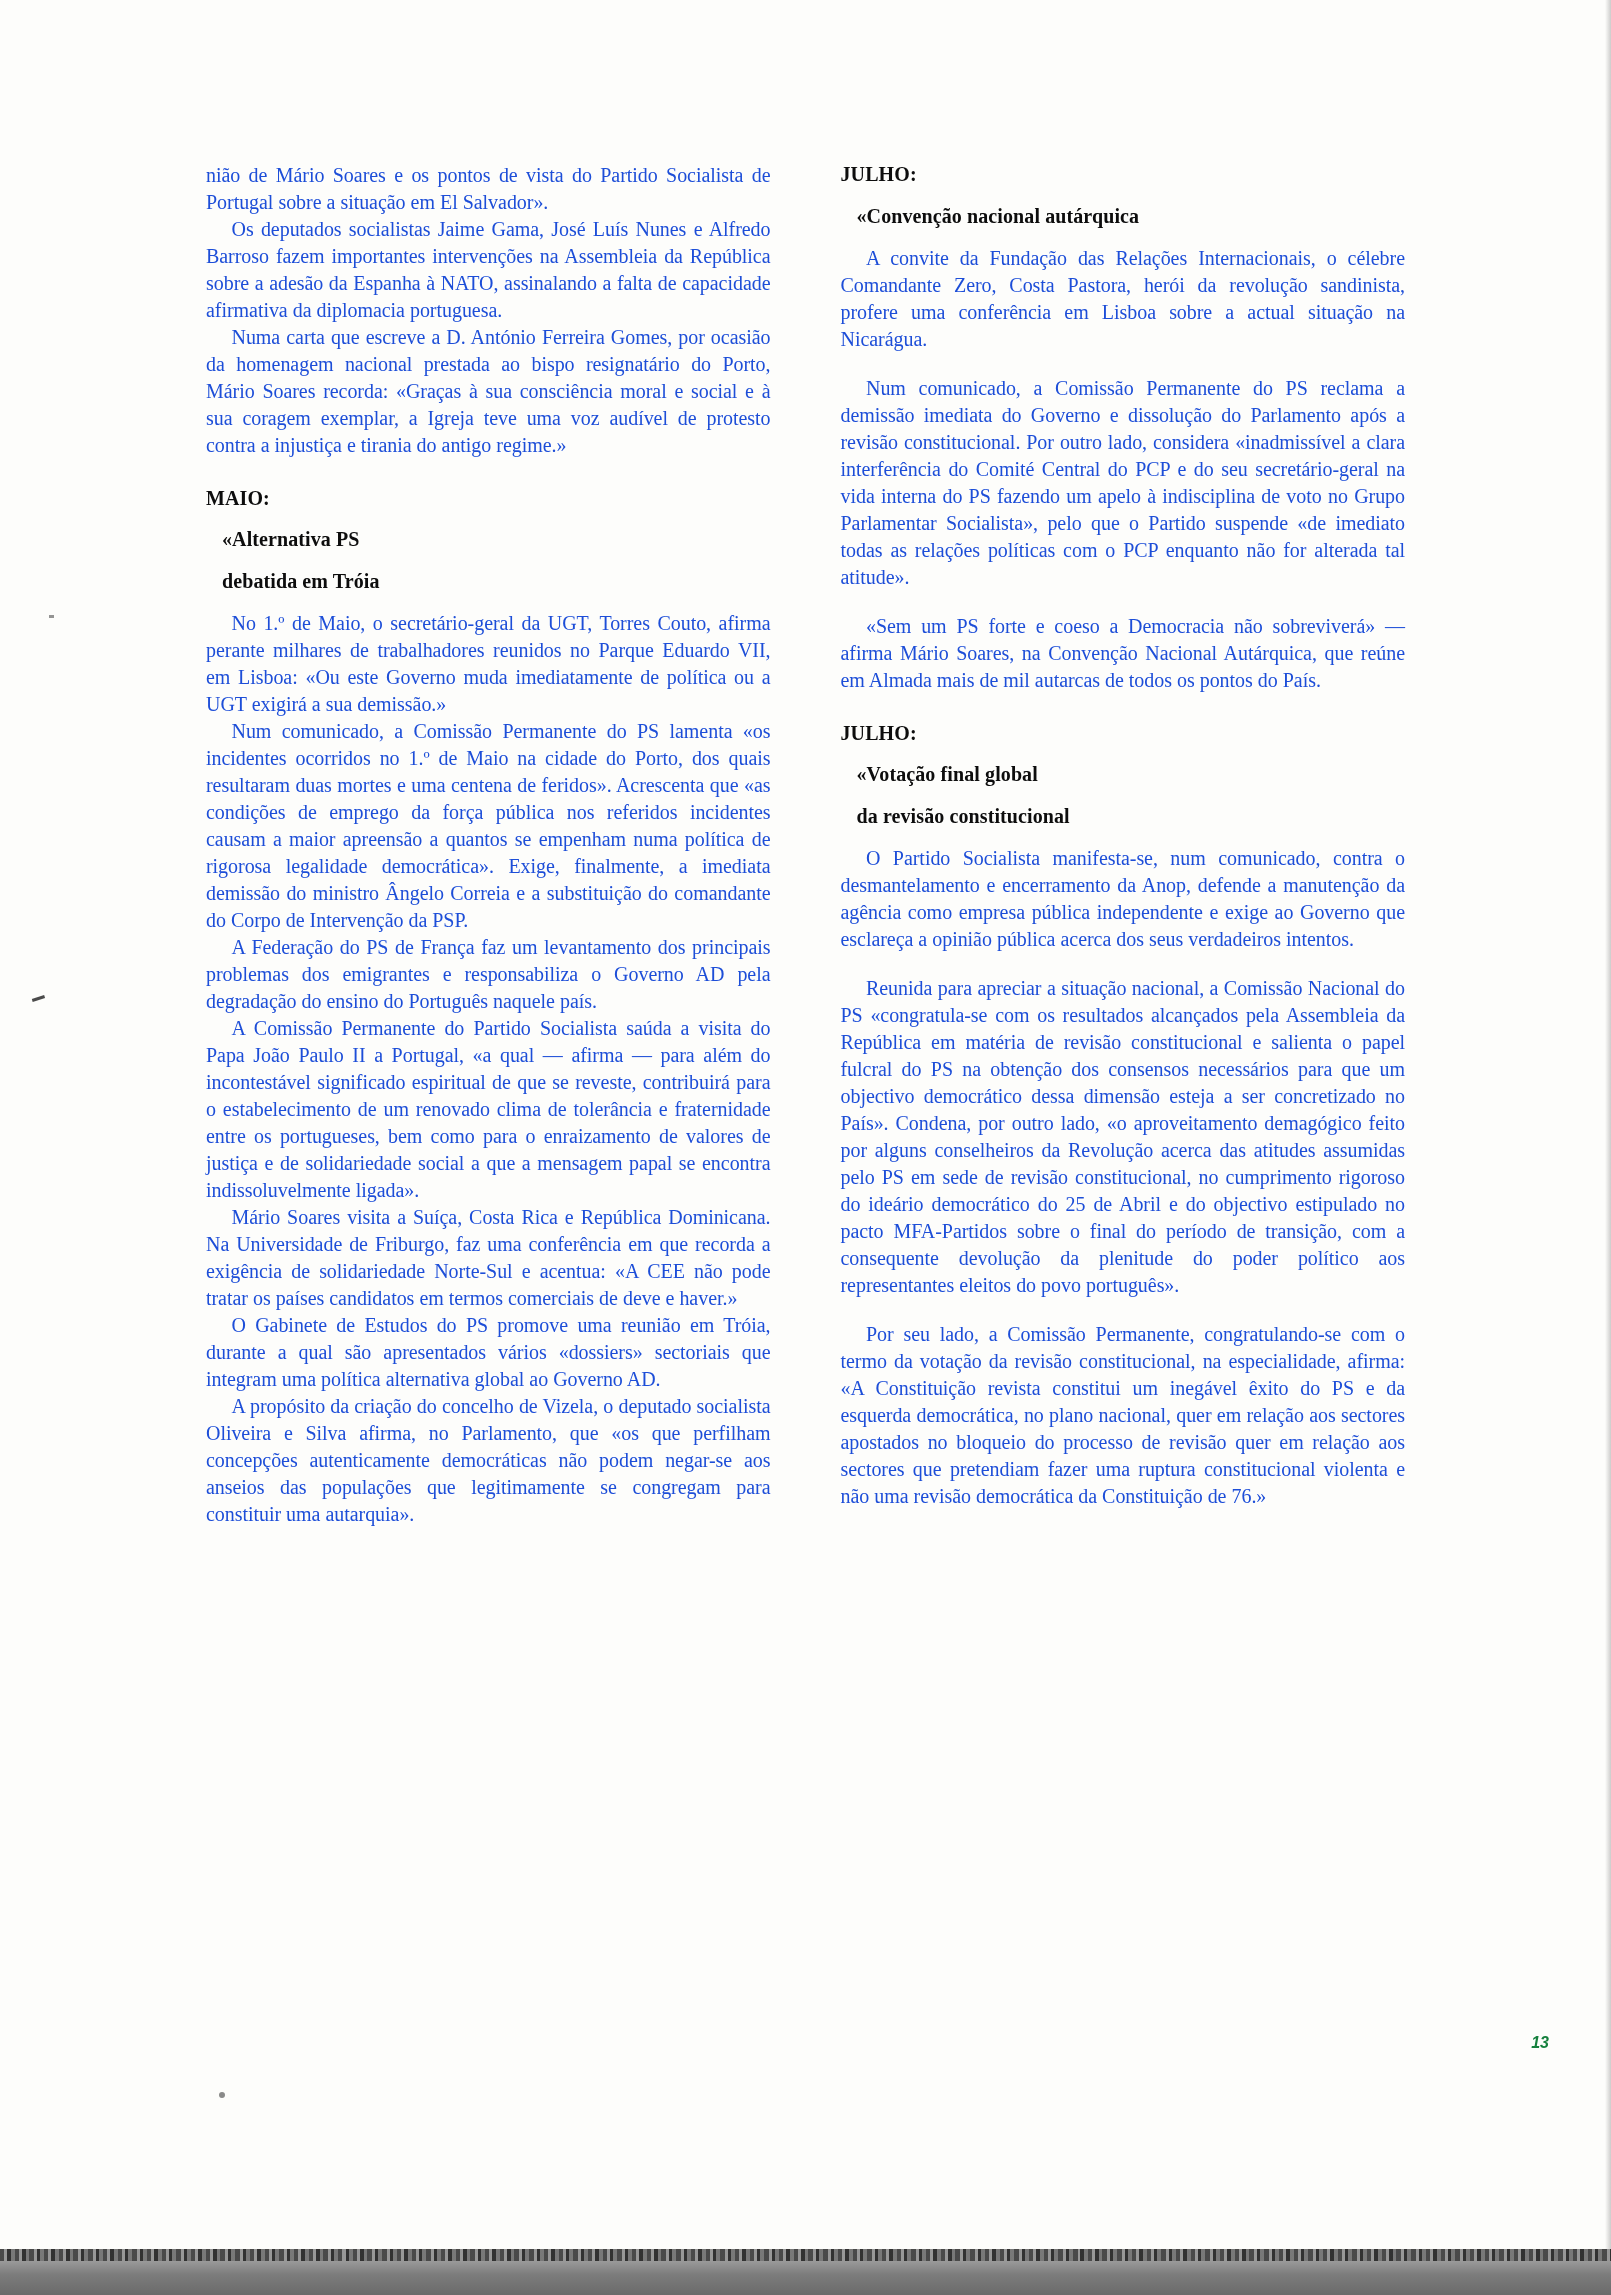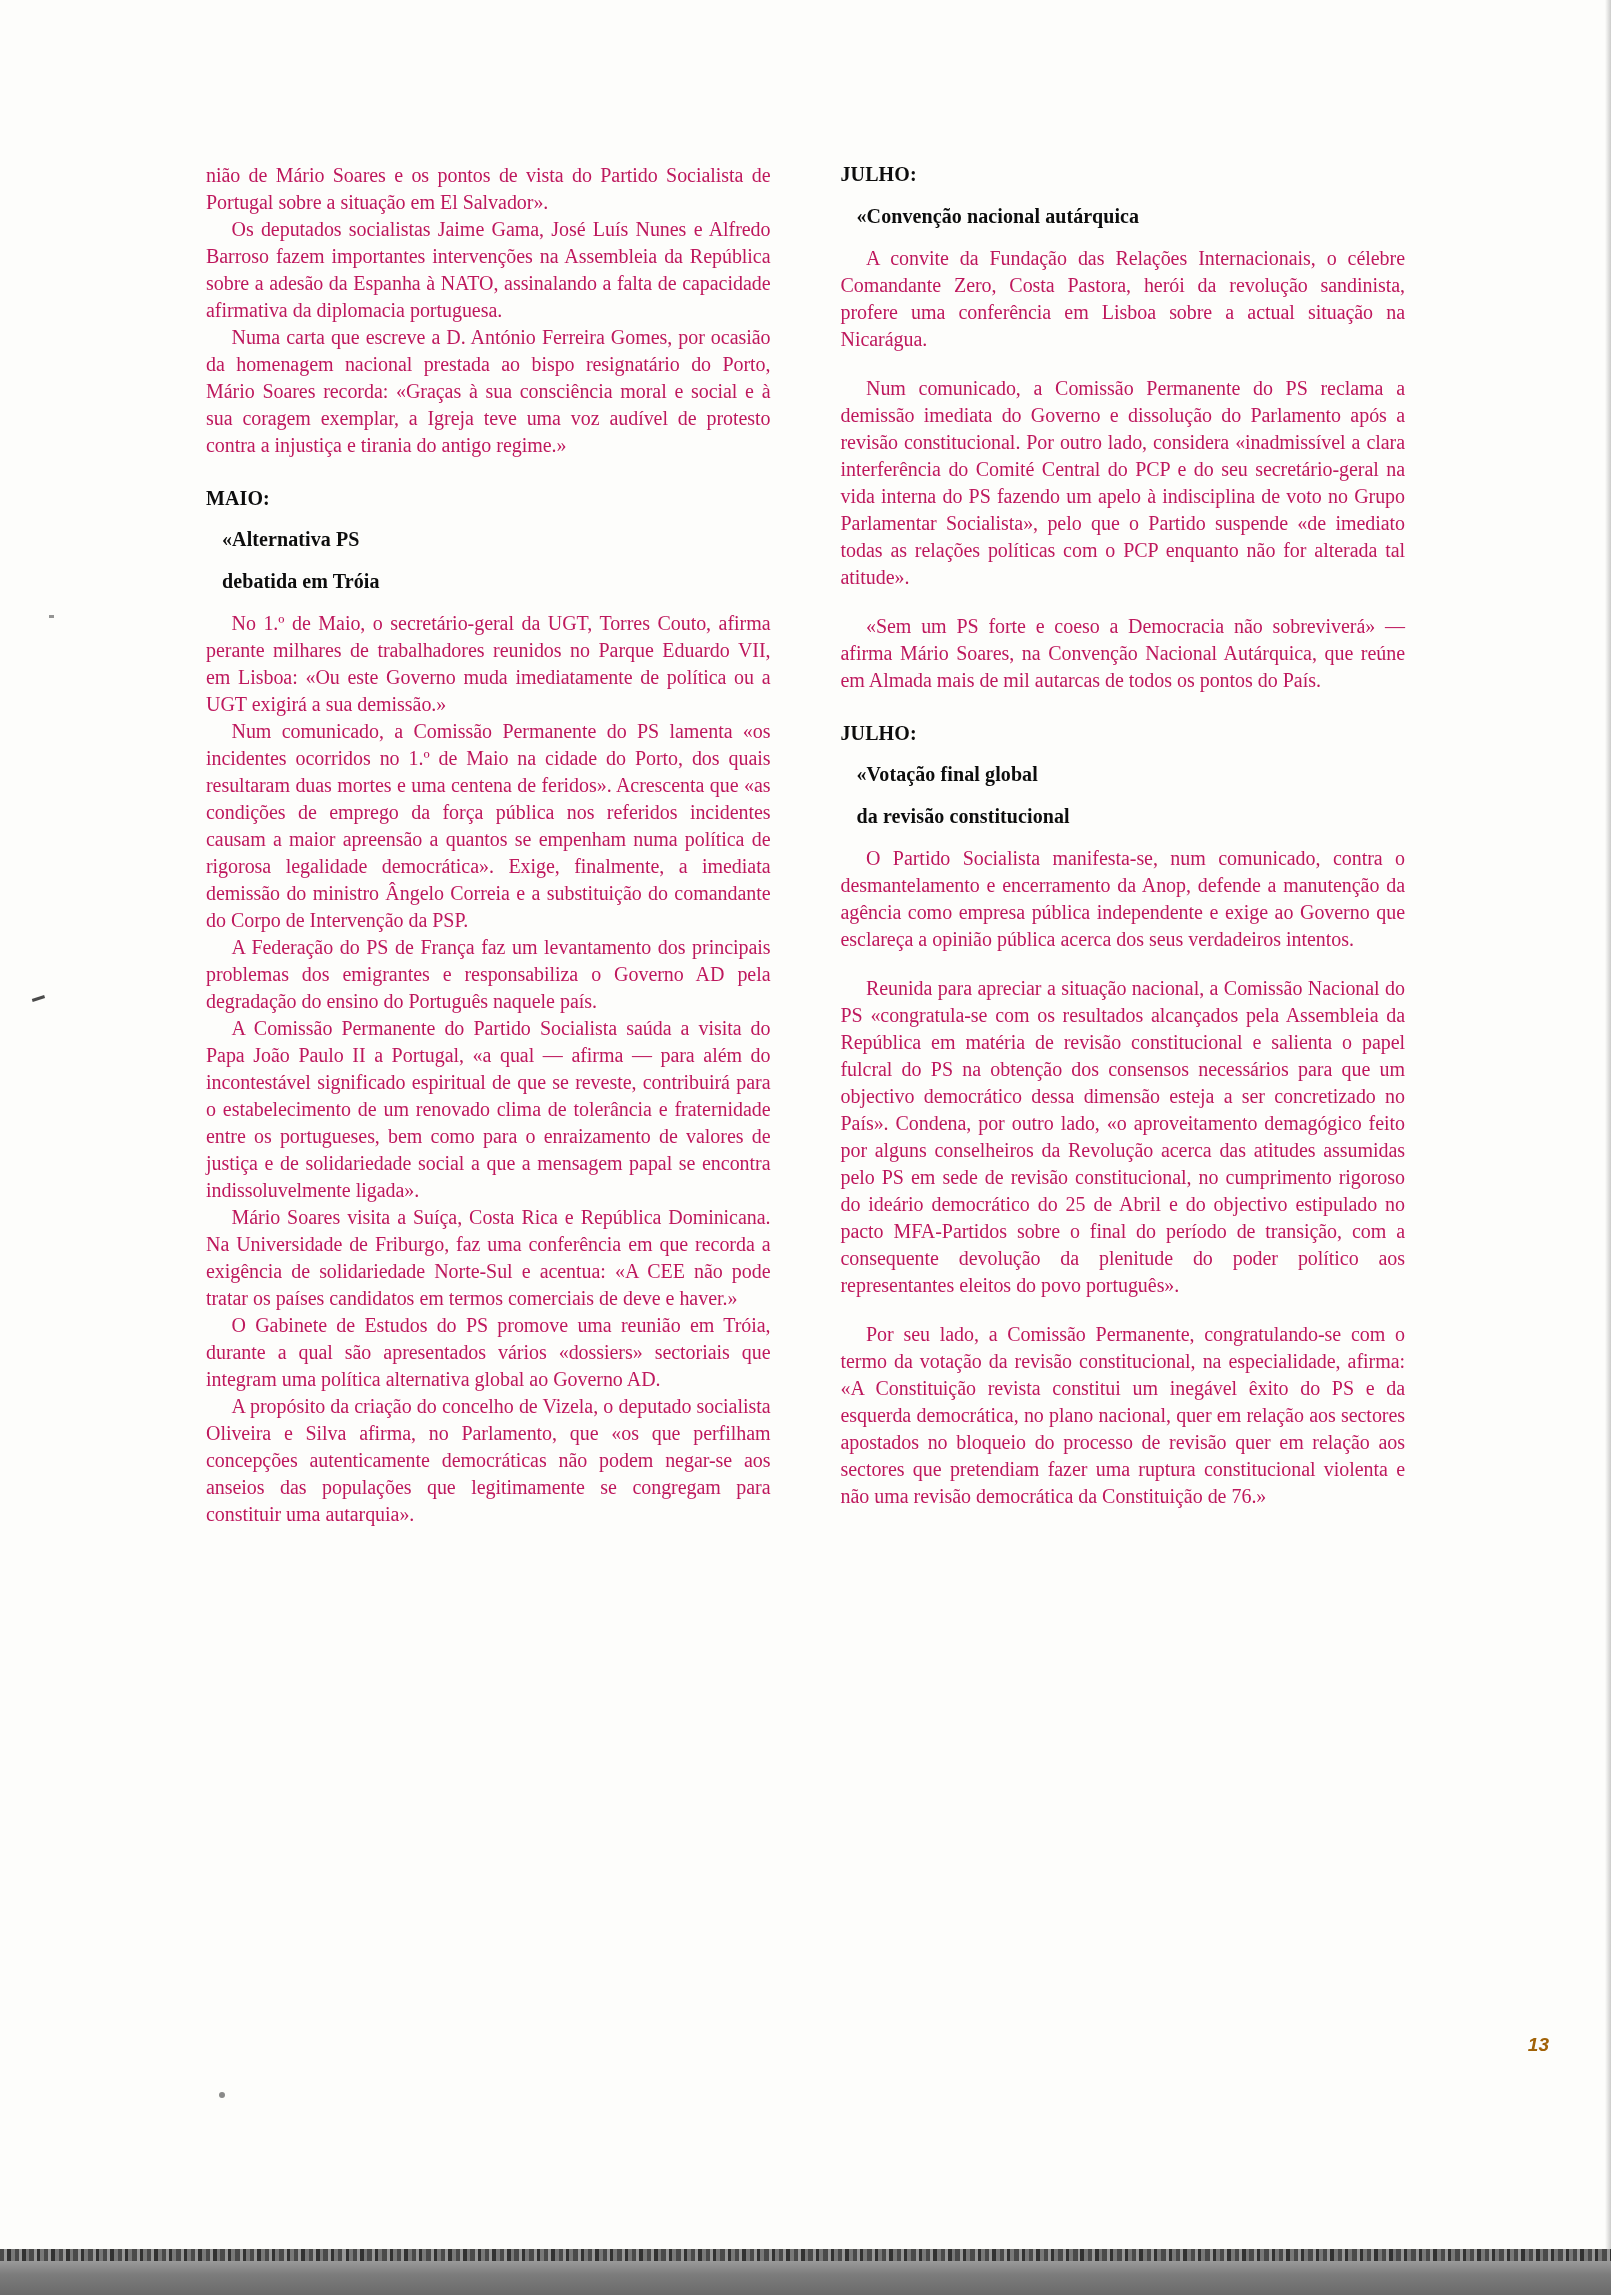--- a/index.html
+++ b/index.html
@@ -42,21 +42,21 @@
     box-sizing: border-box;
   }
   .col-right { padding-top: 0px; }
 
   p.body {
     margin: 0;
     text-align: justify;
     text-justify: inter-word;
     font-size: 20px;
     line-height: 27px;
-    color: #be185d;
+    color: #1d4ed8;
     text-indent: 25.5px;
     hyphens: none;
     letter-spacing: -0.05px;
     word-spacing: 0.1px;
   }
   p.body.noindent { text-indent: 0; }
   p.body.gap { margin-top: 22px; }
 
   .month-head {
     margin: 0;
@@ -75,24 +75,24 @@
     letter-spacing: 0.1px;
   }
   .head-block { margin-top: 26.5px; }
   .head-block.tight { margin-top: 0; }
   .after-head { margin-top: 32px; }
 
   .folio {
     position: absolute;
     right: 63px;
     top: 2034px;
-    font-size: 19px;
+    font-size: 16px;
     font-style: italic;
     font-weight: bold;
-    color: #a16207;
+    color: #15803d;
     font-family: "Liberation Sans", sans-serif;
   }
 
   
   .edge-tick {
     position: absolute;
     background: #2b2b2b;
   }
   .tick-left-mid {
     left: 32px; top: 997px; width: 12.8px; height: 3.4px;

